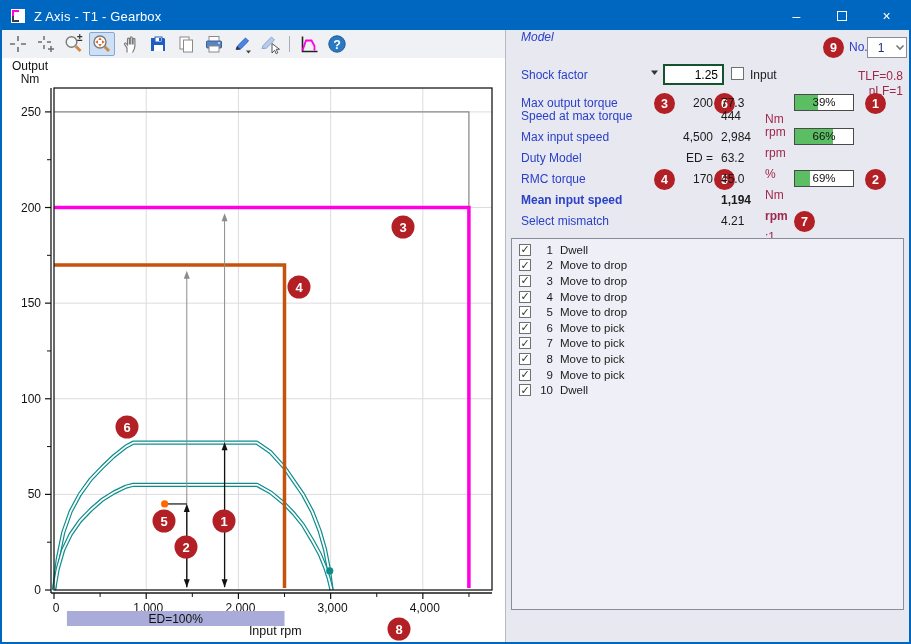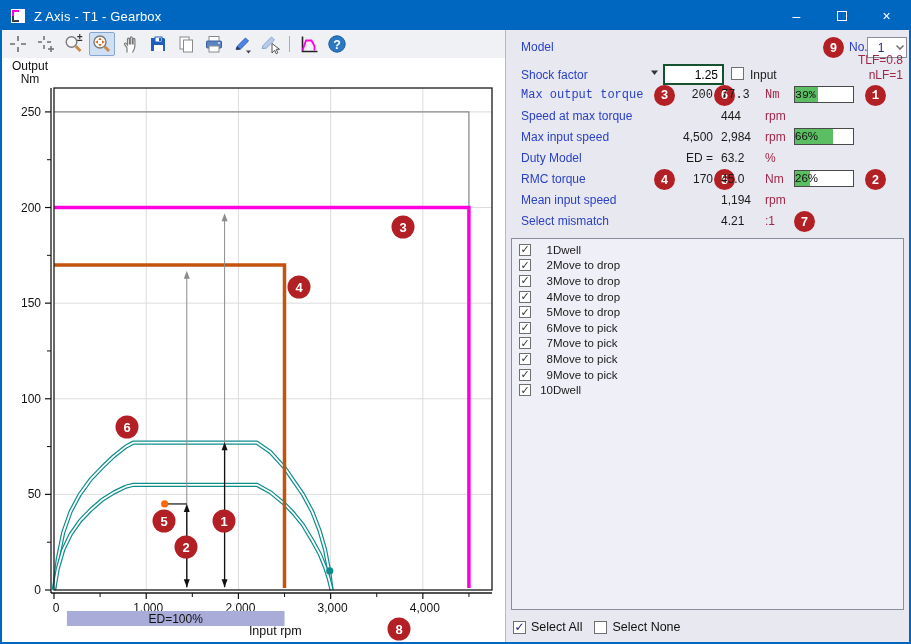--- a/index.html
+++ b/index.html
@@ -28,21 +28,21 @@
   .tb-icon { width:26px; height:24px; display:flex; align-items:center; justify-content:center; border:1px solid transparent; }
   .tb-icon.sel { background:#CFE0F5; border:1px solid #86A7D3; border-radius:2px; }
   .tb-sep { width:1px; height:16px; background:#aab; margin:0 4px; }
 
   
   .chart-wrap { position:relative; flex:1; background:#fff; }
   .chart-wrap svg { position:absolute; left:0; top:0; }
 
   
   .blue { color:#2A41C8; }
-  .maroon { color:#A02848; }
+  .maroon { color:#A02848;margin-top:16px; }
   .rp-abs { position:absolute; white-space:nowrap; }
   .badge { width:21px; height:21px; border-radius:50%; background:#B21F24; color:#fff;
            font-weight:bold; font-size:12.5px; display:flex; align-items:center; justify-content:center; }
   .combo { position:absolute; width:40px; height:21px; background:#fff; border:1px solid #8a8a99;
            display:flex; align-items:center; font-size:12px; }
   .combo .val { flex:1; text-align:center; color:#203070; }
   .shock-input { position:absolute; width:61px; height:21px; border:2px solid #14532d; background:#fff;
                  text-align:right; padding-right:4px; font-size:12px; font-family:inherit; }
   .cbx { width:13px; height:13px; background:#fff; border:1px solid #707070; display:inline-flex;
          align-items:center; justify-content:center; font-size:12px; line-height:12px; flex:0 0 auto; }
@@ -52,32 +52,32 @@
   .stat-row { position:absolute; left:0; width:100%; height:21px; }
   .stat-row .lbl   { position:absolute; left:15px; top:3px; }
   .stat-row .bdg-a { position:absolute; left:148px; top:0; }
   .stat-row .val-a { position:absolute; left:150px; top:3px; width:57px; text-align:right; }
   .stat-row .bdg-b { position:absolute; left:208px; top:0; }
   .stat-row .val-b { position:absolute; left:215px; top:3px; width:38px; text-align:left; }
   .stat-row .unit  { position:absolute; left:259px; top:3px; }
   .stat-row .bar   { position:absolute; left:288px; top:1px; width:60px; height:17px;
                      border:1px solid #4a4a4a; background:#fff; }
   .stat-row .bar .fill { position:absolute; left:0; top:0; bottom:0; background:#5CBE62; }
-  .stat-row .bar .pct  { position:absolute; left:0; right:0; top:1px; 
+  .stat-row .bar .pct  { position:absolute; left:0; right:0; top:1px; text-align:center;
                          font-size:11.5px; color:#111; }
   .stat-row .bdg-end { position:absolute; left:359px; top:0; }
   .stat-row .bdg-bar { position:absolute; left:288px; top:0; }
 
   
   .seg-list { position:absolute; left:5px; top:208px; width:393px; height:372px;
               background:#EFEFF7; border:1px solid #8A8D99; padding:3px 0 0 0; overflow:hidden; }
   .seg-row { display:flex; align-items:center; height:15.6px; font-size:11.5px; }
   .seg-row .cbx { width:12px; height:12px; margin-left:7px; font-size:11px; }
   .seg-row .num { width:17px; text-align:right; margin-left:5px; }
-  .seg-row .seg-lbl { }
+  .seg-row .seg-lbl { margin-left:7px; }
 
   .bottom-row { position:absolute; left:0; top:585px; width:100%; height:24px;
                 display:flex; align-items:center; }
   .bottom-row .grp { display:flex; align-items:center; gap:5px; font-size:12.5px; color:#111; }
 </style>
 </head>
 <body>
 
 <div class="window">
 
@@ -276,21 +276,21 @@
             <text x="401" y="173.5" text-anchor="middle" font-size="13" font-weight="bold" fill="#fff">3</text>
             <circle cx="397" cy="571" r="11.5" fill="#B21F24"></circle>
             <text x="397" y="575.5" text-anchor="middle" font-size="13" font-weight="bold" fill="#fff">8</text>
           </svg>
 
       </div>
     </div>
 
     <div class="right-panel">
 
-      <span class="rp-abs blue" style="left:15px; top:10px;">Model</span>
+      <span class="rp-abs blue" style="left:15px; top:0;font-style:italic;">Model</span>
       <span class="rp-abs badge" style="left:317px; top:7px;">9</span>
       <span class="rp-abs blue" style="left:343px; top:10px;">No.</span>
       <span class="combo" style="left:361px; top:7px;">
         <span class="val">1</span>
         <svg width="12" height="8" viewBox="0 0 12 8">
           <path d="M2.5 1.5 L6 5 L9.5 1.5" fill="none" stroke="#777" stroke-width="1.6"></path>
         </svg>
       </span>
 
       <span class="rp-abs maroon" style="right:6px; top:23px;">TLF=0.8</span>
@@ -302,21 +302,21 @@
             <path d="M1 2.5 h7 L4.5 7 Z" fill="#333"></path>
           </svg>
       </span>
       <input class="shock-input" style="left: 157px; top: 34px;" type="text" value="1.25">
       <span class="rp-abs" style="left:225px; top:37px;">
         <span class="cbx"></span>
       </span>
       <span class="rp-abs" style="left:244px; top:38px;">Input</span>
 
       <div id="stats">
-          <div class="stat-row" style="top: 55px; font-family: Liberation Mono, monospace;">
+          <div class="stat-row" style="top: 63px;">
             <span class="lbl blue">Max output torque</span>
             <span class="badge bdg-a">3</span>
             <span class="val-a">200</span>
             <span class="badge bdg-b">6</span>
             <span class="val-b">77.3</span>
             <span class="unit maroon">Nm</span>
             <span class="bar">
               <span class="fill" style="width:39%"></span>
               <span class="pct">39%</span>
             </span>
@@ -345,25 +345,25 @@
           </div>
           <div class="stat-row" style="top: 139px;">
             <span class="lbl blue">RMC torque</span>
             <span class="badge bdg-a">4</span>
             <span class="val-a">170</span>
             <span class="badge bdg-b">5</span>
             <span class="val-b">45.0</span>
             <span class="unit maroon">Nm</span>
             <span class="bar">
               <span class="fill" style="width:26%"></span>
-              <span class="pct">26%</span>
+              <span class="pct">69%</span>
             </span>
             <span class="badge bdg-end">2</span>
           </div>
-          <div class="stat-row" style="top: 160px;">
+          <div class="stat-row" style="top: 160px; font-weight: bold;">
             <span class="lbl blue">Mean input speed</span>
             <span class="val-b">1,194</span>
             <span class="unit maroon">rpm</span>
           </div>
           <div class="stat-row" style="top: 181px;">
             <span class="lbl blue">Select mismatch</span>
             <span class="val-b">4.21</span>
             <span class="unit maroon">:1</span>
             <span class="badge bdg-bar">7</span>
           </div>
@@ -415,25 +415,15 @@
             <span class="num">9</span>
             <span class="seg-lbl">Move to pick</span>
           </div>
           <div class="seg-row">
             <span class="cbx checked"></span>
             <span class="num">10</span>
             <span class="seg-lbl">Dwell</span>
           </div>
         </div>
 
-      <div class="bottom-row">
-        <span class="grp" style="margin-left:7px;">
-          <span class="cbx navy checked"></span>
-          <span>Select All</span>
-        </span>
-        <span class="grp" style="margin-left:12px;">
-          <span class="cbx"></span>
-          <span>Select None</span>
-        </span>
-      </div>
     </div>
   </div>
 </div>
 
 </body></html>

